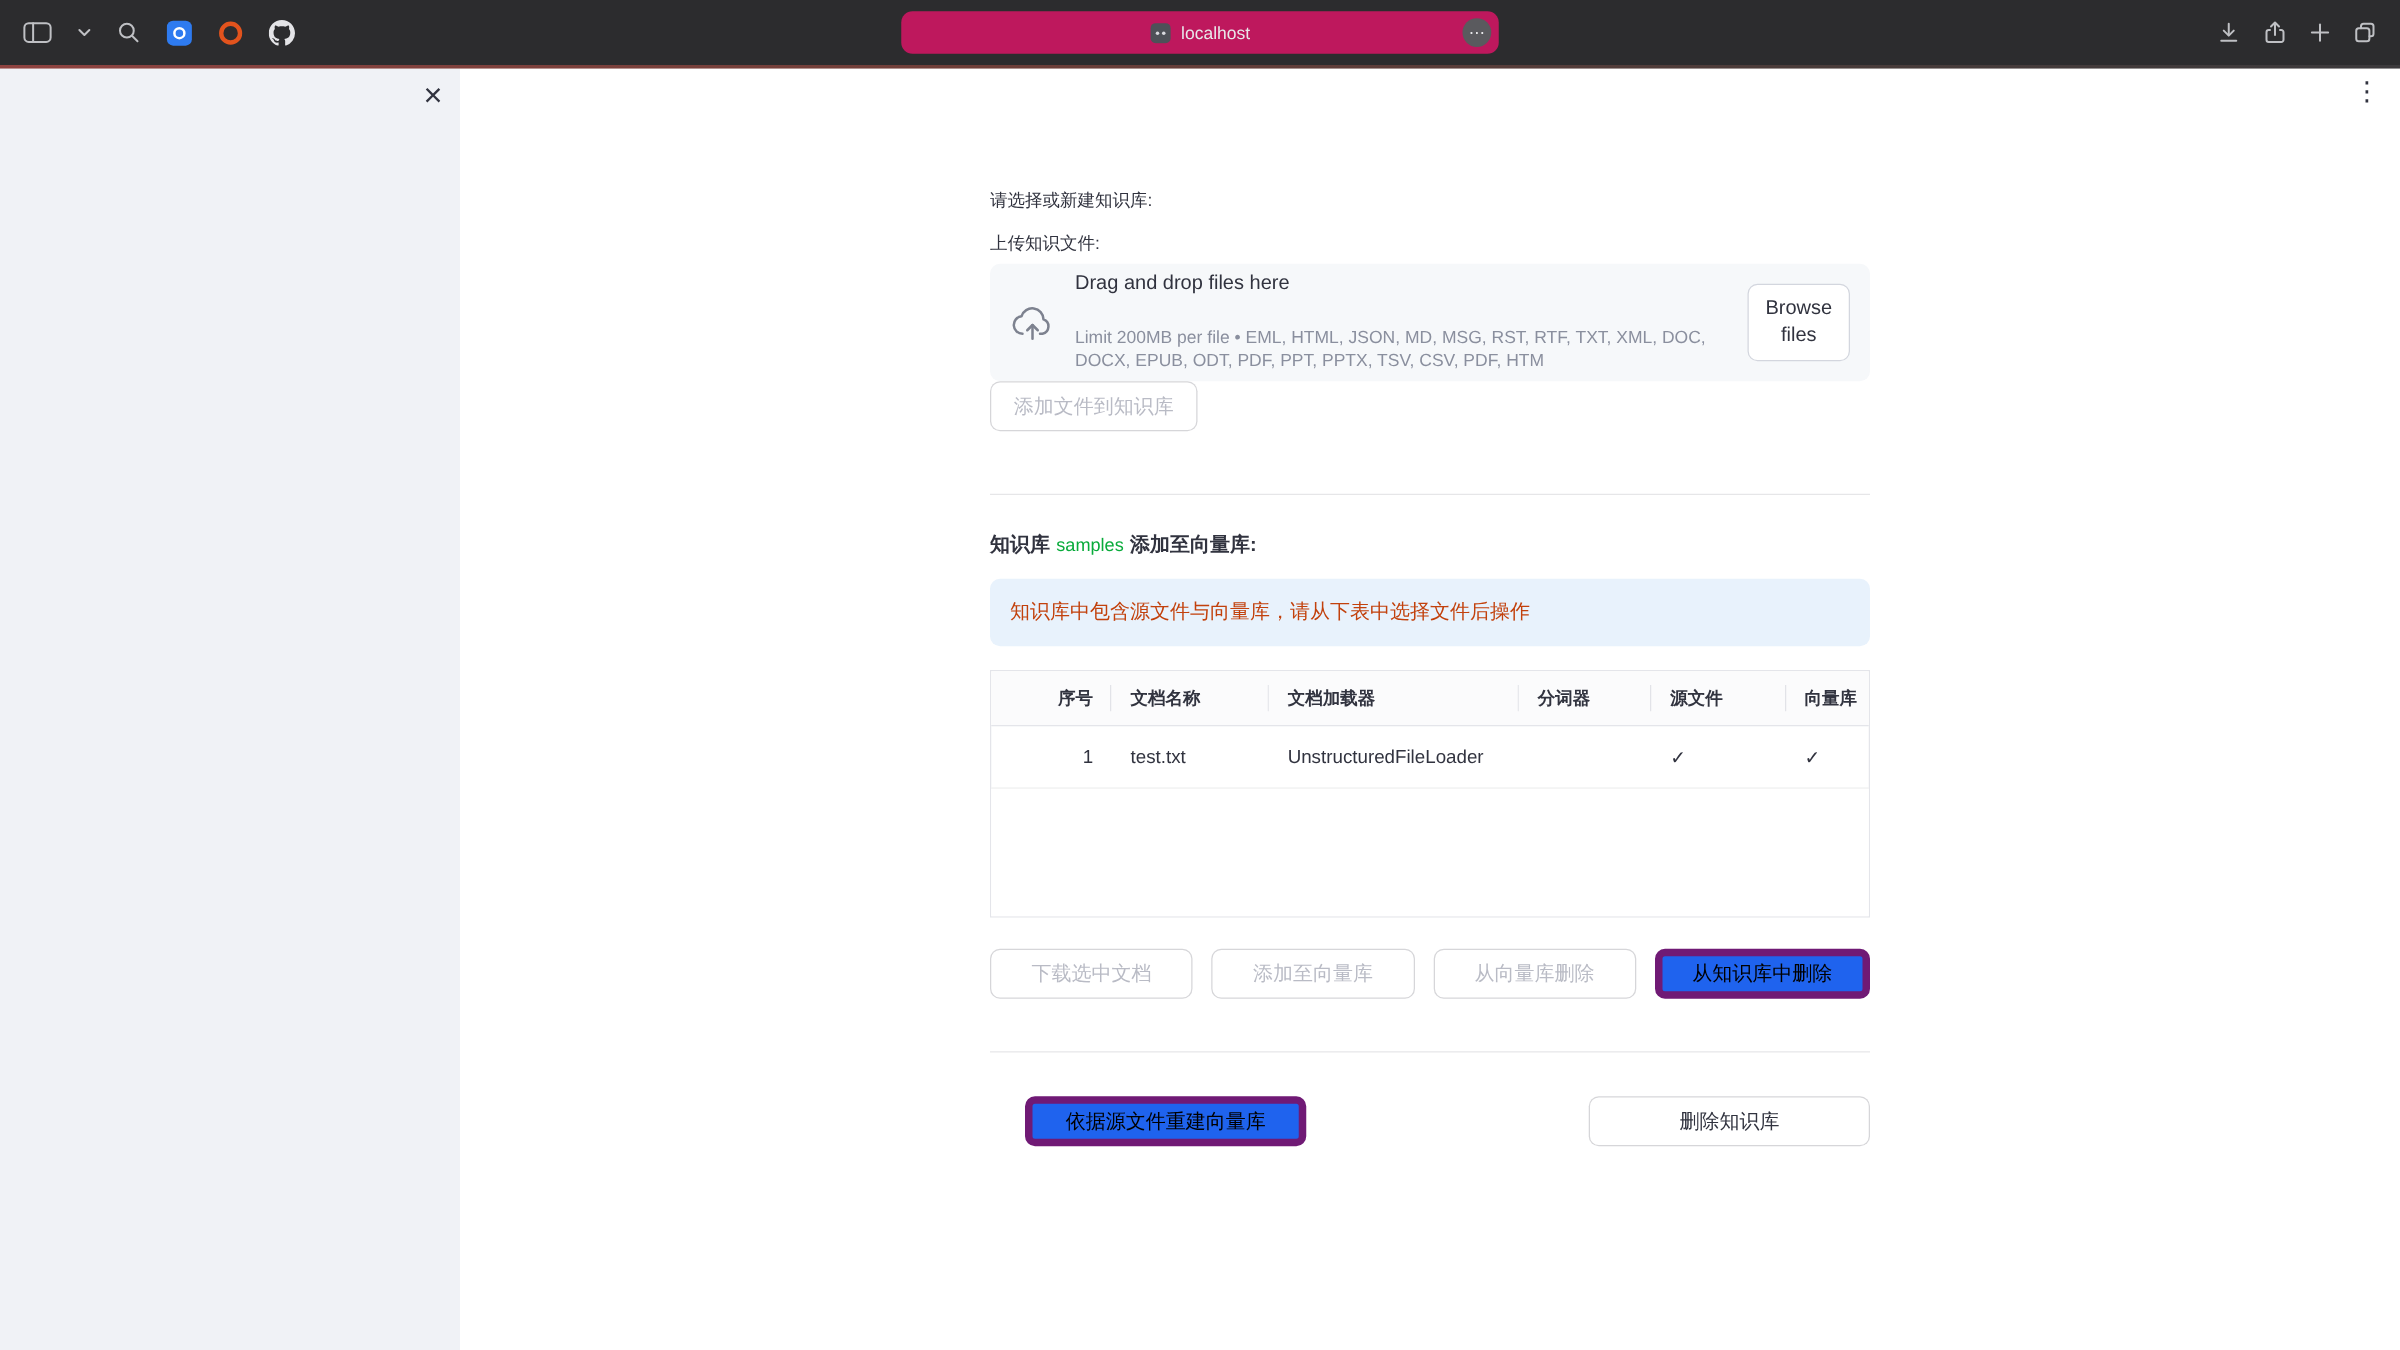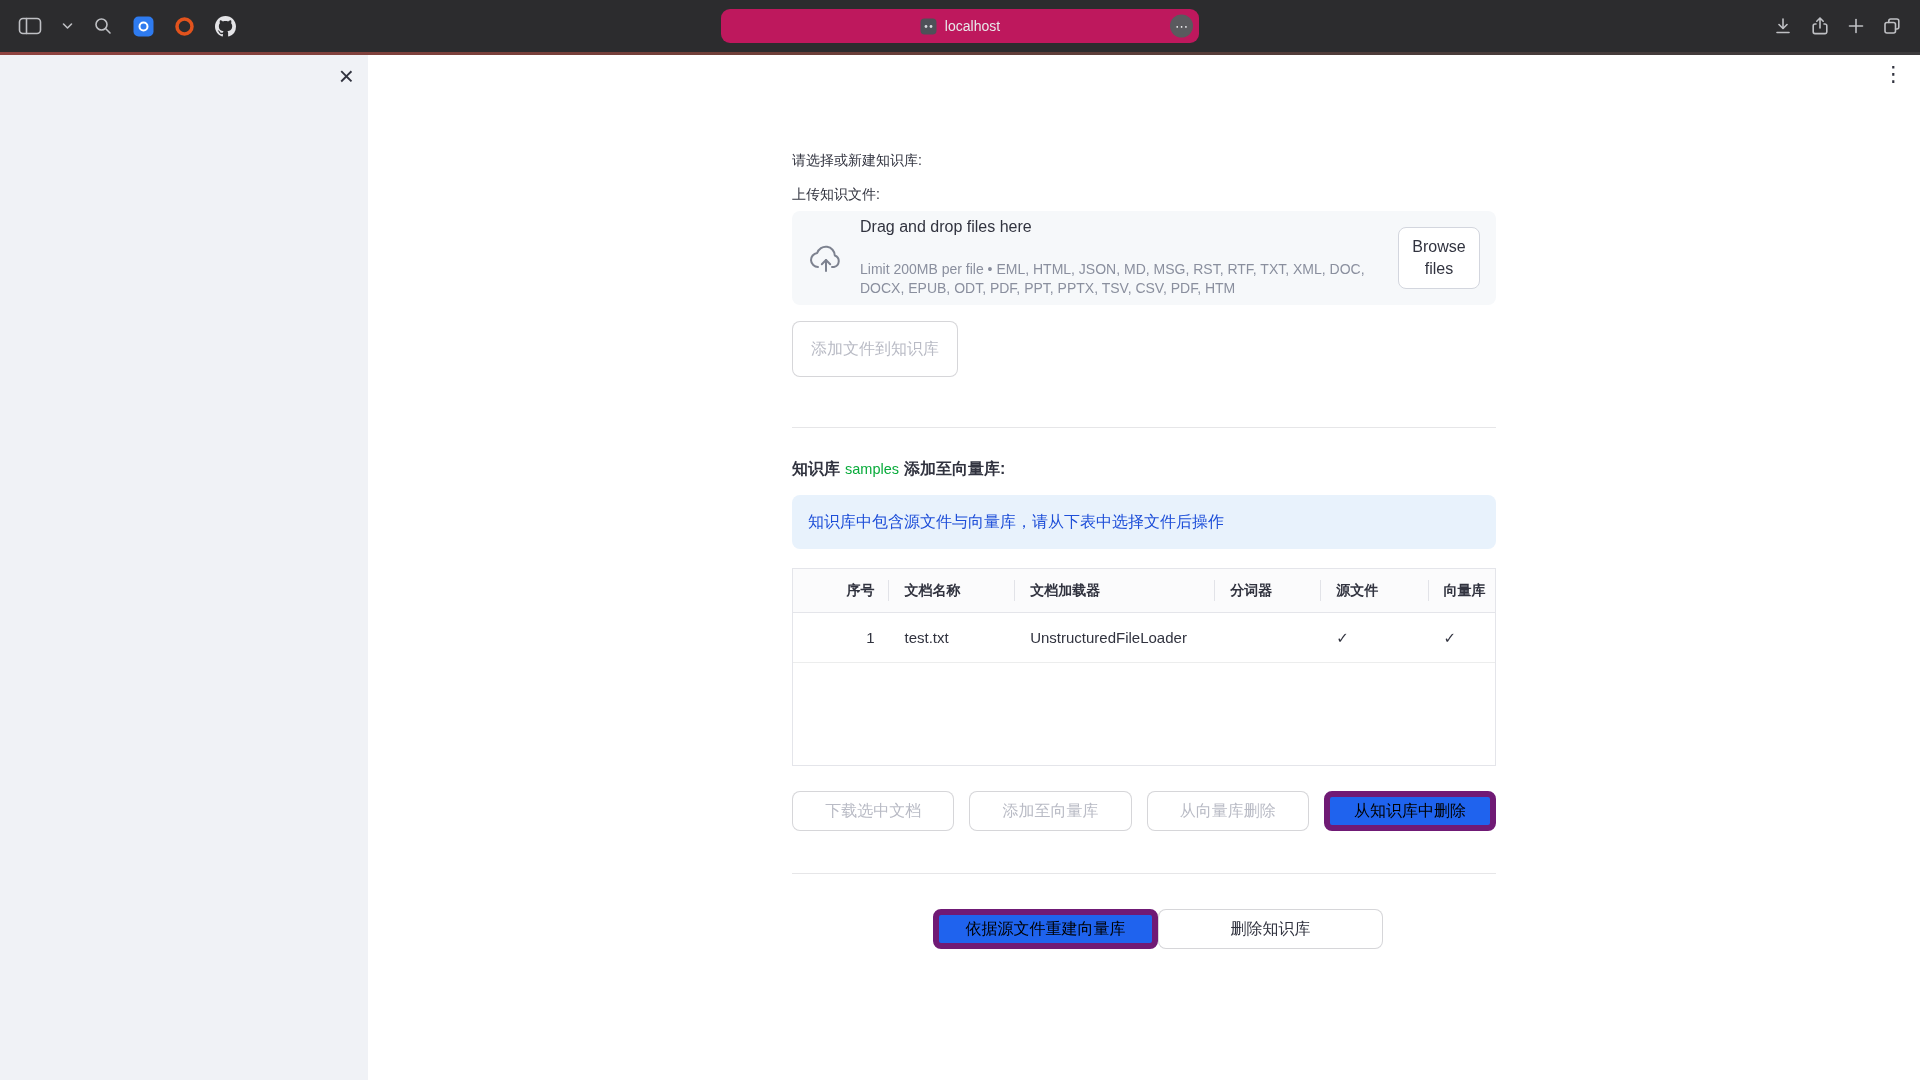--- a/index.html
+++ b/index.html
@@ -52,52 +52,52 @@
   .drop-title { font-size:16px; color:#31333f; margin-bottom:24px; }
   .drop-limit { font-size:14px; color:#8a8f9e; line-height:19px; max-width:540px; }
   .browse-btn { width:82px; min-height:58px; background:#fff; border:1px solid #d3d6de; border-radius:8px;
     font-size:16px; color:#31333f; line-height:1.35; text-align:center; padding:8px 6px; cursor:pointer;
     font-family:inherit; }
 
   .btn { border-radius:8px; font-size:16px; font-family:inherit; cursor:pointer; }
   .btn-disabled { background:#fff; border:1px solid rgba(49,51,63,0.2); color:#b9bbc5; cursor:default; }
   .btn-primary { background:#1f63ee; border:6px solid #701a75; color:#000000; }
   .btn-secondary { background:#fff; border:1px solid rgba(49,51,63,0.2); color:#31333f; }
-  .add-btn { margin-top:16px; height:56px; padding:0 18px; display:inline-block; }
+  .add-btn { height:40px; padding:0 18px; display:inline-block; }
 
   .divider { border:none; border-top:1px solid rgba(49,51,63,0.12); }
   .divider-1 { margin-top:50px; }
   .divider-2 { margin-top:42px; }
 
   .files-heading { margin-top:30px; font-size:16px; font-weight:700; line-height:22px; }
   .code-green { font-family:Liberation Sans, sans-serif; font-weight:400;
     color:#09ab3b; font-size:14.5px; padding:0 5px; }
 
   .info-box { margin-top:15px; background:#e8f2fc; border-radius:8px; padding:15px 16px;
-    color:#1d4ed8; font-size:16px; font-weight:500; line-height:24px; }
+    color:#c2410c; font-size:16px; font-weight:500; line-height:24px; }
 
   .dtable { margin-top:19px; height:198px; border:1px solid #e4e5ea; display:flex; flex-direction:column; background:#fff; }
   .trow { display:flex; }
   .thead { height:44px; border-bottom:1px solid #e4e5ea; background:#fbfbfc; }
   .tbody-row { height:50px; border-bottom:1px solid #eceded; cursor:pointer; }
   .tcell { display:flex; align-items:center; padding-left:16px; font-size:15px; color:#31333f; position:relative; overflow:hidden; }
   .thead .tcell { font-size:14px; font-weight:700; }
   .thead .tcell:not(:first-child)::before { content:""; position:absolute; left:0; top:11px; bottom:11px; width:1px; background:#e2e3e8; }
   .tcell:nth-child(1){ width:13.6%; justify-content:flex-end; padding-left:0; padding-right:14px; }
   .tcell:nth-child(2){ width:17.9%; }
   .tcell:nth-child(3){ width:28.5%; }
   .tcell:nth-child(4){ width:15.1%; }
   .tcell:nth-child(5){ width:15.3%; }
   .tcell:nth-child(6){ width:9.6%; }
   .tfiller { flex:1; background:#fff; }
 
   .actions-row { margin-top:25px; display:flex; gap:15px; }
   .actions-row .btn { flex:1; height:40px; }
 
-  .bottom-row { margin-top:35px; display:flex; justify-content:center;padding-left:28px; }
+  .bottom-row { margin-top:35px; display:flex; justify-content:space-between;padding-left:28px; }
   .bottom-row .btn { width:225px; height:40px; }
 </style>
 </head>
 <body>
 
 <div class="chrome">
   <div class="chrome-group">
     <span class="chrome-icon">
       <svg width="24" height="20" viewBox="0 0 24 20" class="stroke-ic">
           <rect x="1.5" y="2.5" width="21" height="15" rx="3.5"></rect>

